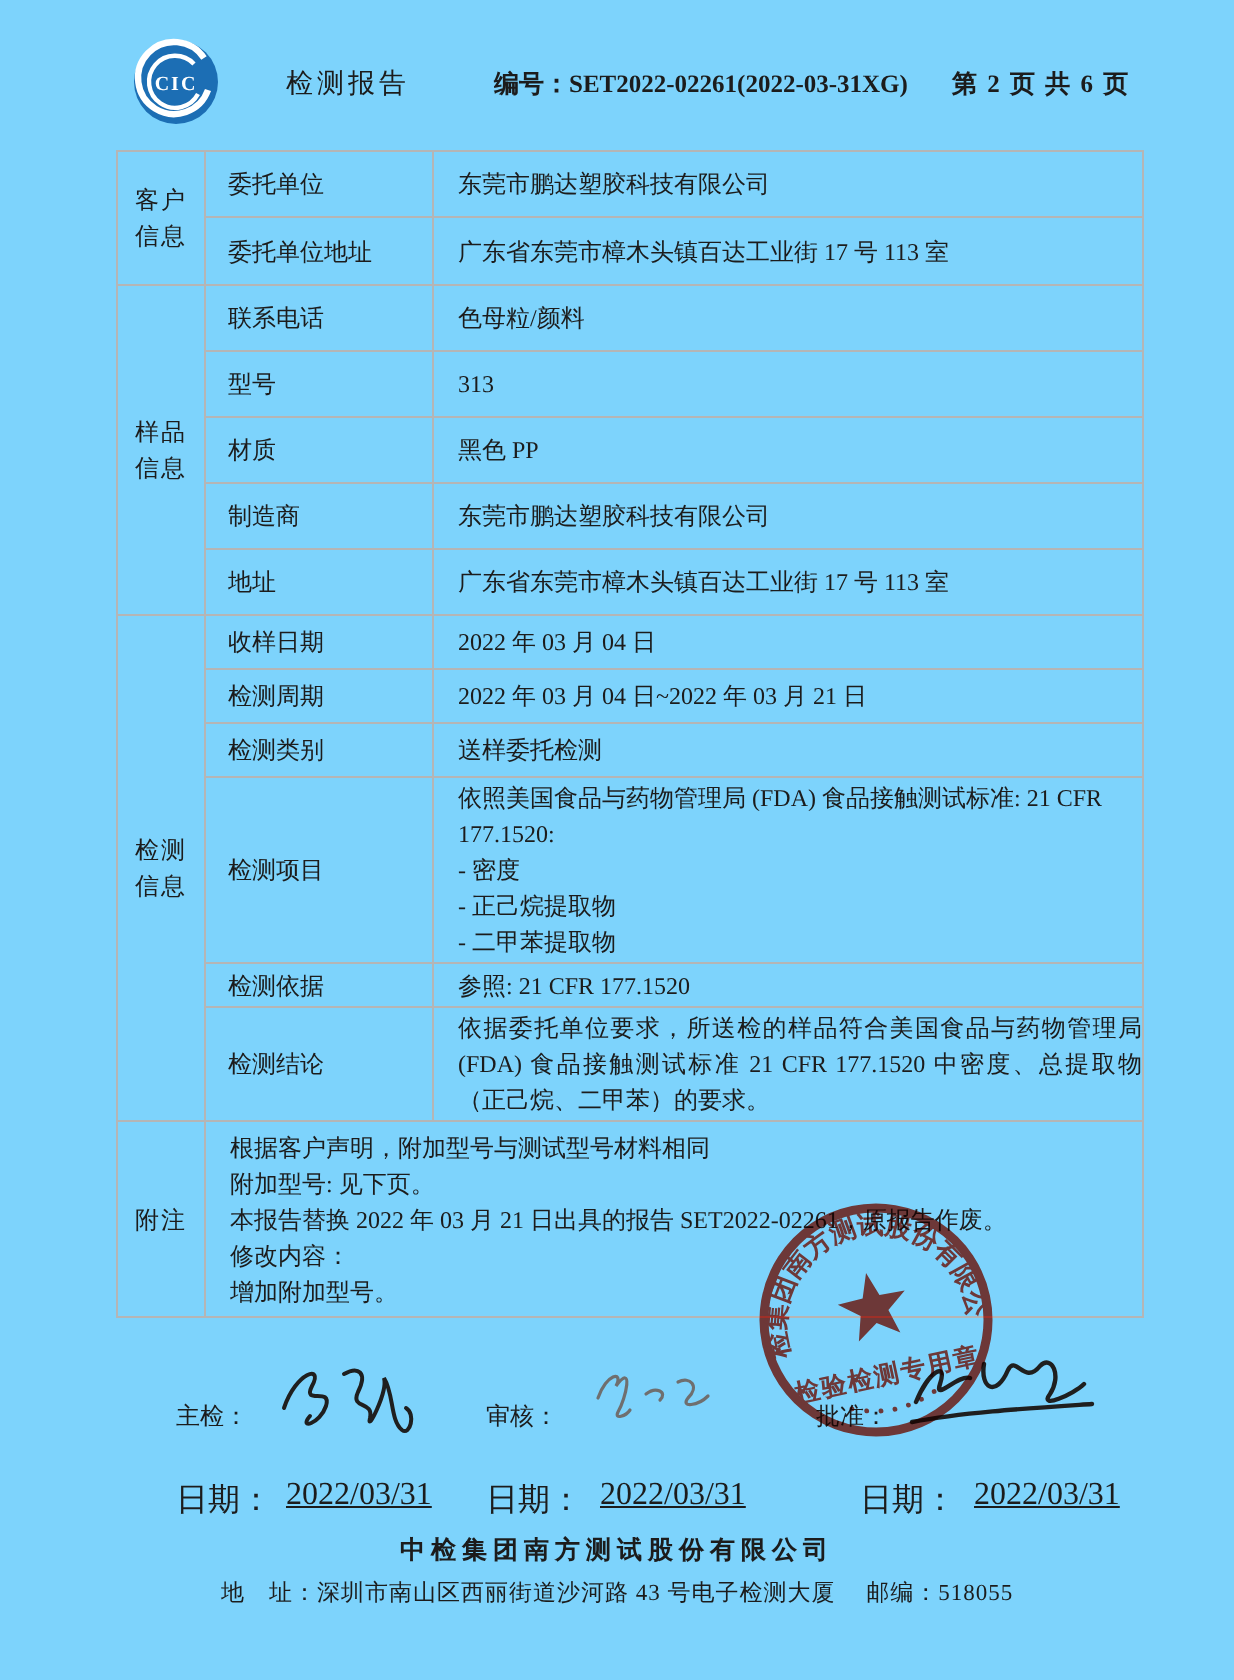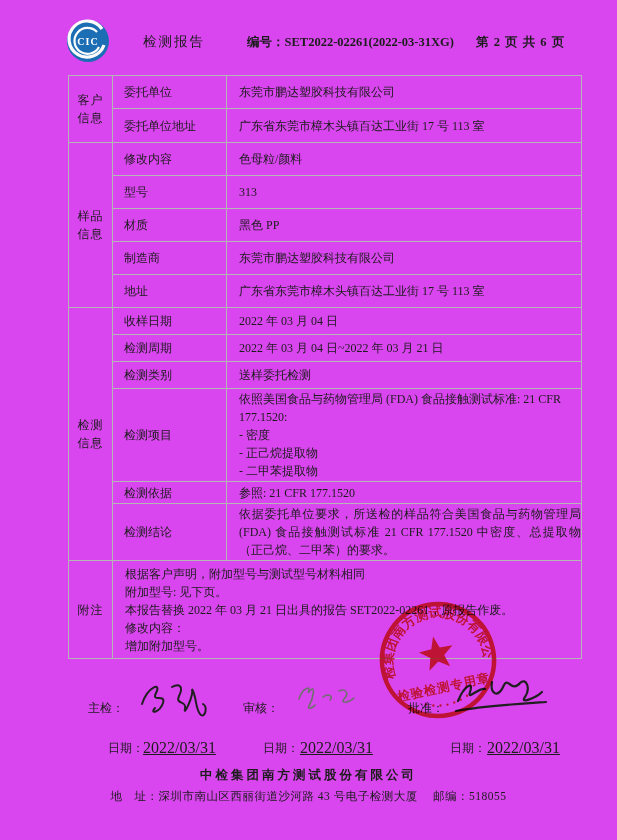--- a/index.html
+++ b/index.html
@@ -1,44 +1,44 @@
 <!DOCTYPE html>
 <html><head>
 <meta charset="utf-8">
 <style>
   html,body{margin:0;padding:0;background:#ffffff;}
   .page{
     position:relative;
     width:617px;height:840px;
-    background:#d946ef;
+    background:#7dd3fc;
     font-family:"Liberation Serif","DejaVu Serif",serif;
     color:#1c1c1c;
     overflow:hidden;
   }
   
   .hdr-logo{position:absolute;left:64px;top:17px;width:48px;height:48px;}
   .hdr-title{position:absolute;left:143px;top:33px;font-size:13.5px;font-weight:normal;letter-spacing:2px;}
   .hdr-no{position:absolute;left:231px;top:34px;font-size:12.5px;font-weight:bold;padding-left:16px;}
   .hdr-page{position:absolute;left:476px;top:34px;font-size:12.5px;font-weight:bold;letter-spacing:1px;}
   
-  .tbl-wrap{position:absolute;left:68px;top:75px;width:500px;}
+  .tbl-wrap{position:absolute;left:58px;top:75px;width:500px;}
   table.rpt{border-collapse:collapse;table-layout:fixed;width:500px;font-size:12px;}
   table.rpt td{border:1px solid #b5b5b5;vertical-align:middle;line-height:1.5;}
   td.sec{width:41px;text-align:center;white-space:pre-line;line-height:2.0;letter-spacing:1px;}
   td.lab{width:101px;padding-left:11px;}
   td.val{width:342px;padding-left:12px;padding-right:0;}
   tr.h33{height:33px;} tr.h34{height:34px;margin-top:32px;} tr.h27{height:27px;}
   tr.h90{height:90px;} tr.h22{height:22px;} tr.h48{height:48px;} tr.h98{height:98px;}
   .preline{white-space:pre-line;}
   .lh-items{line-height:1.78;}
   .lh-concl{line-height:1.42;text-align:justify;margin-left:44px;}
   .lh-note{line-height:1.62;}
   
   .sig-label{position:absolute;font-size:12px;}
-  .sig-date-label{position:absolute;font-size:12px;margin-left:20px;}
+  .sig-date-label{position:absolute;font-size:16px;}
   .sig-date-val{position:absolute;font-size:16px;font-family:"Liberation Serif",serif;text-decoration:underline;}
   .sig-svg{position:absolute;}
   
   .stamp{
     position:absolute;left:377px;top:599px;width:122px;height:122px;
     transform:rotate(-12deg);
     mix-blend-mode:multiply;opacity:.93;
     pointer-events:none;
   }
   
@@ -74,21 +74,21 @@
       <td class="val">东莞市鹏达塑胶科技有限公司</td>
     </tr>
     <tr class="h34">
       <td class="lab">委托单位地址</td>
       <td class="val">广东省东莞市樟木头镇百达工业街 17 号 113 室</td>
     </tr>
 
     <tr class="h33">
       <td class="sec preline" rowspan="5">样品
 信息</td>
-      <td class="lab">修改内容</td>
+      <td class="lab">联系电话</td>
       <td class="val">色母粒/颜料</td>
     </tr>
     <tr class="h33">
       <td class="lab">型号</td>
       <td class="val">313</td>
     </tr>
     <tr class="h33">
       <td class="lab">材质</td>
       <td class="val">黑色 PP</td>
     </tr>

